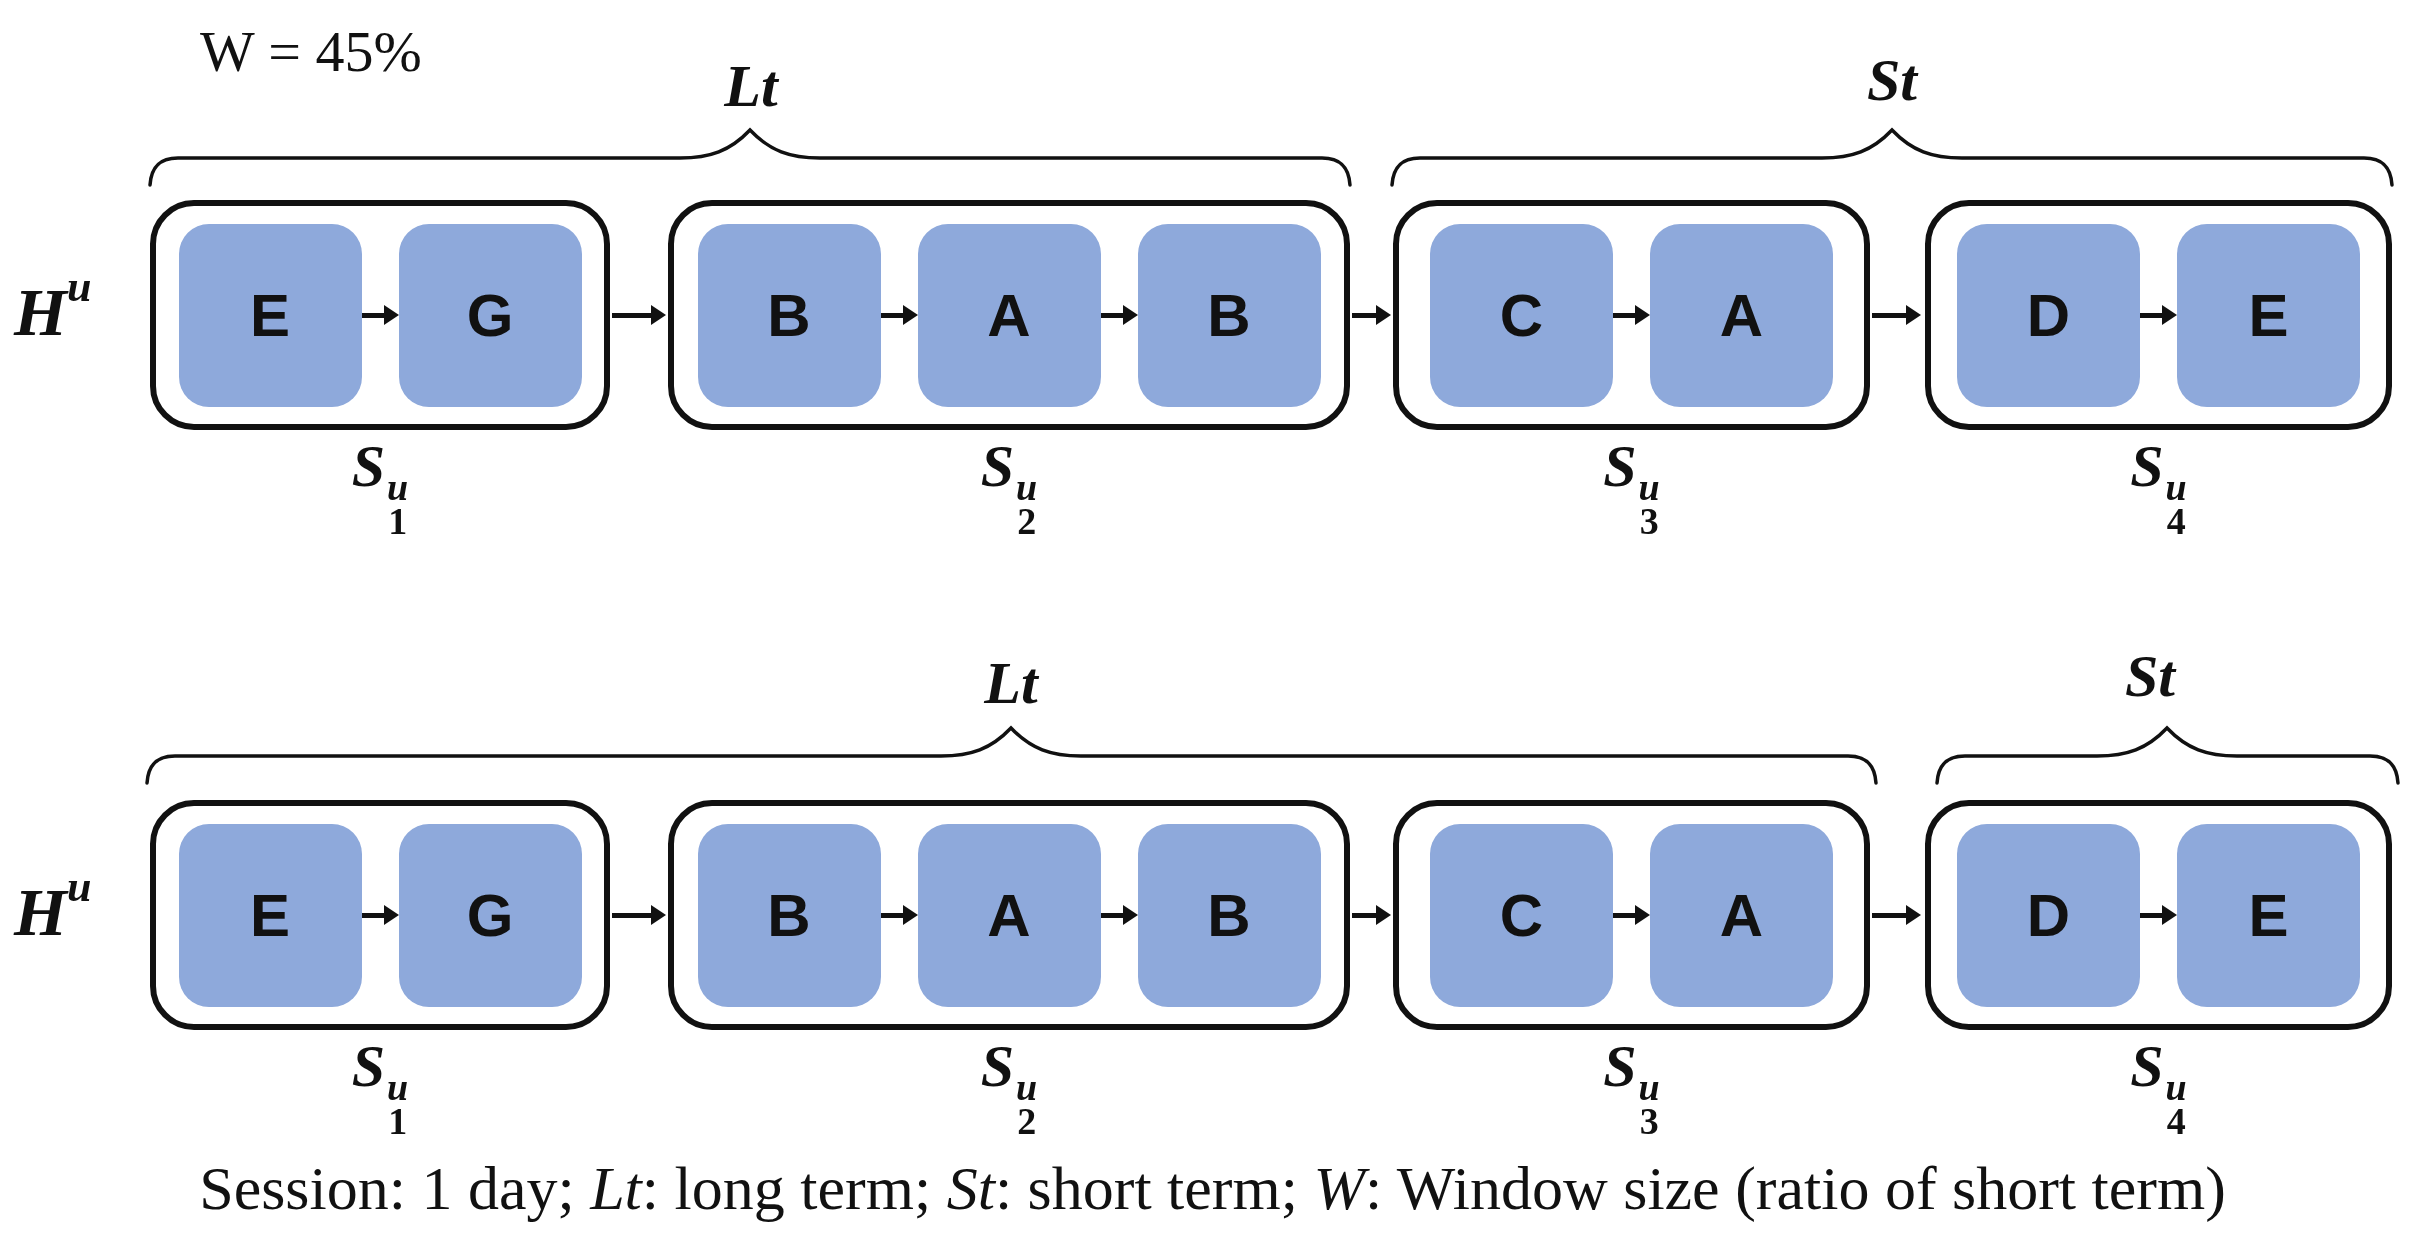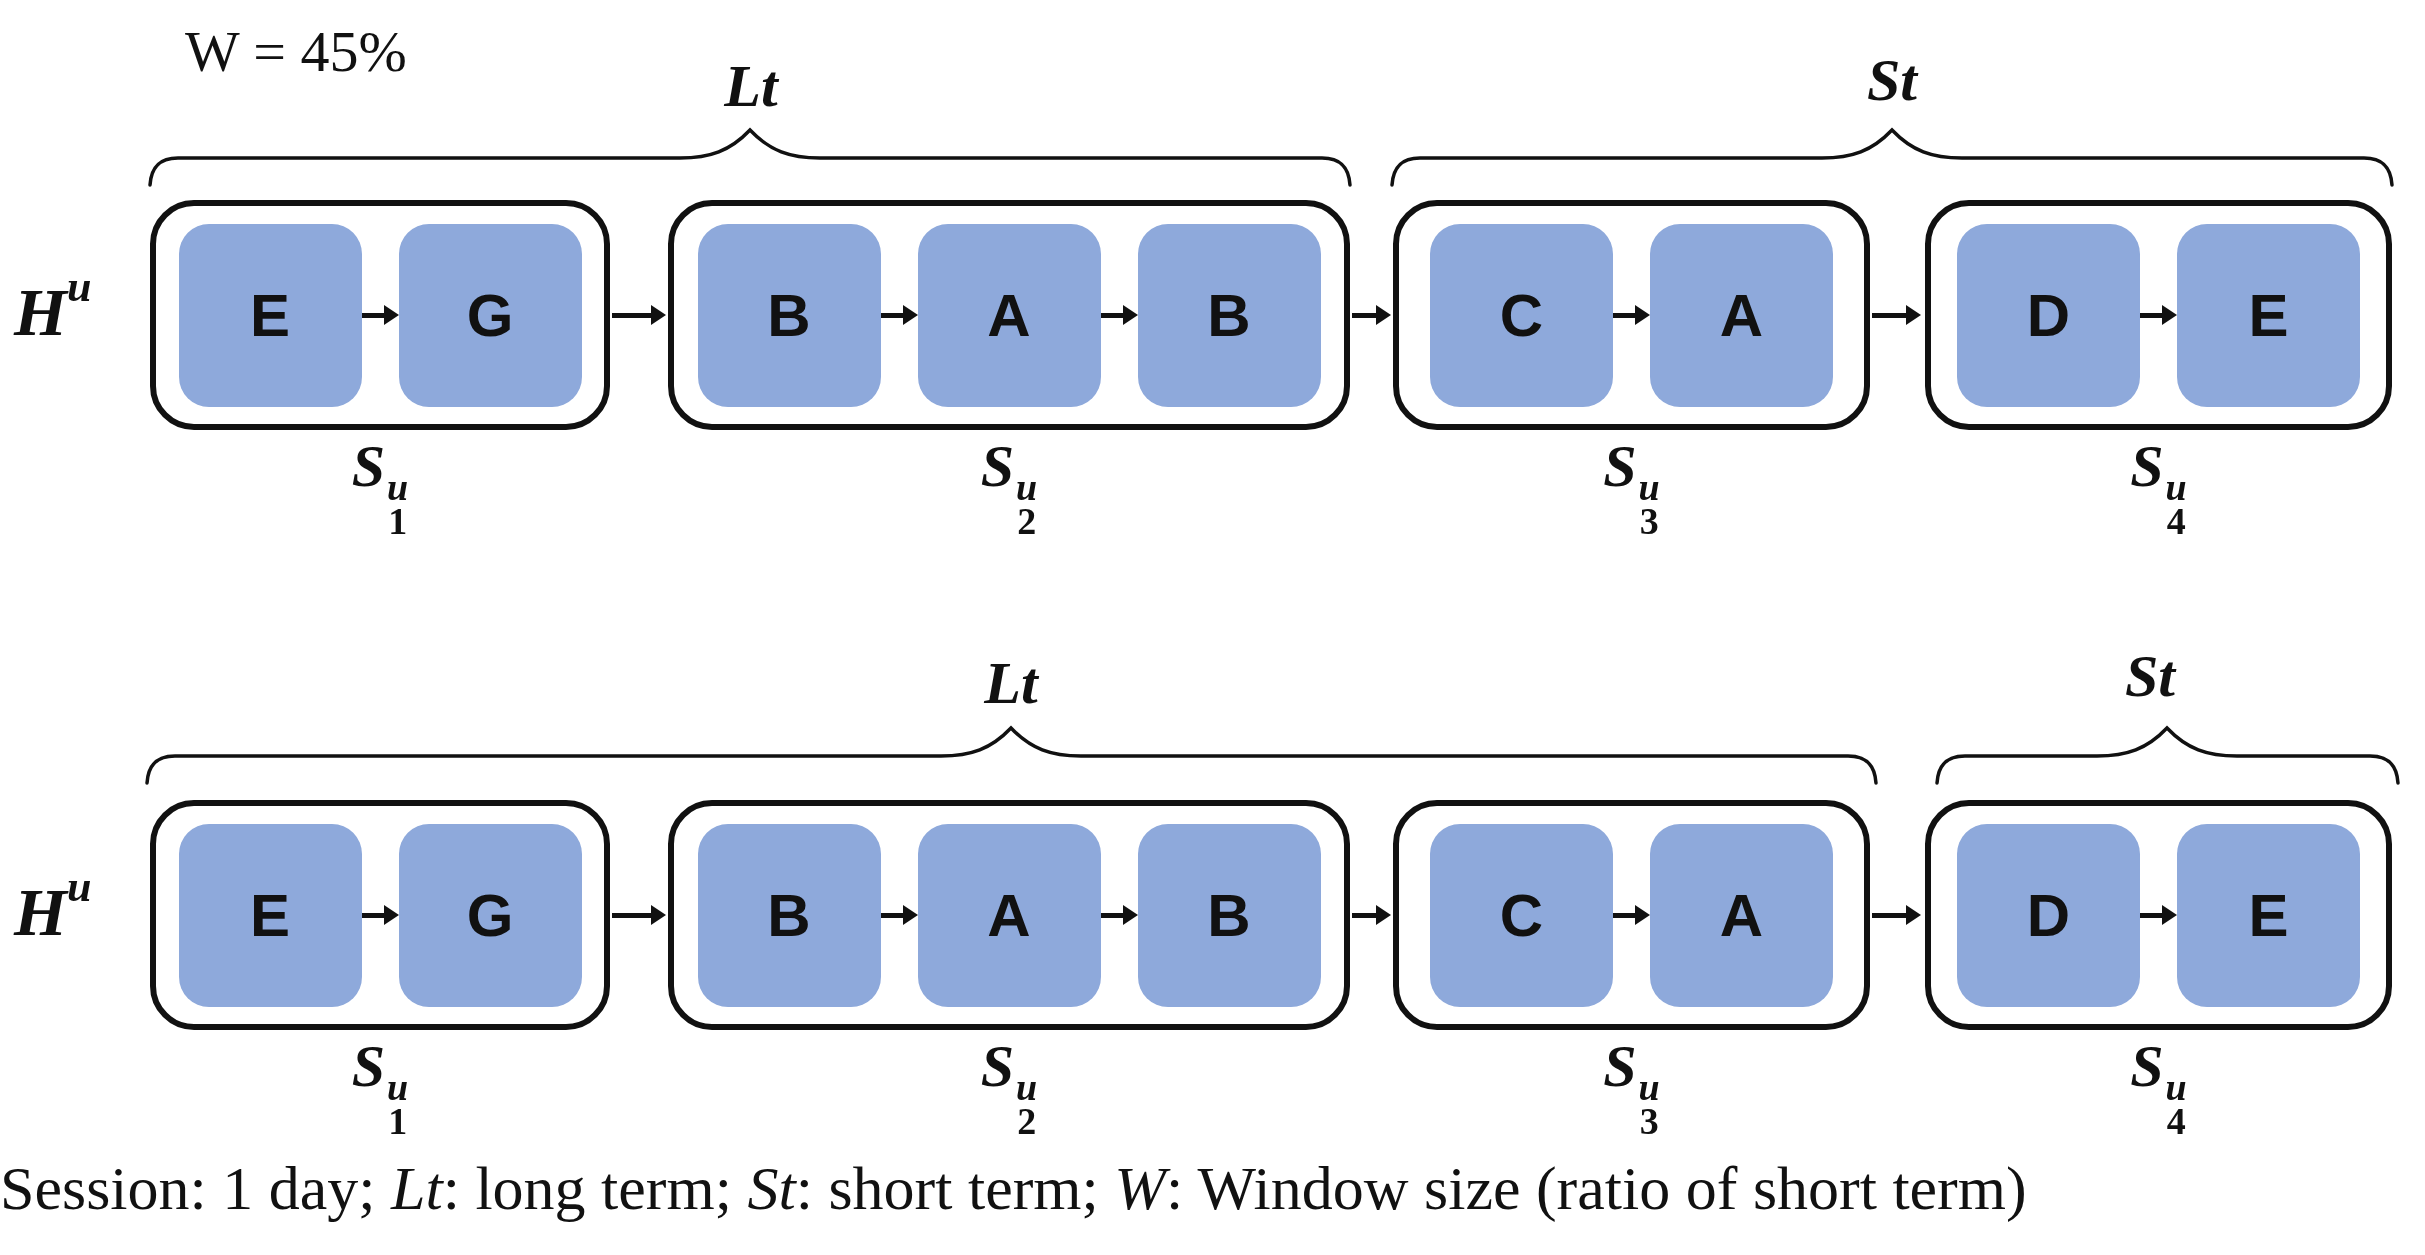--- a/index.html
+++ b/index.html
@@ -75,32 +75,33 @@
     vertical-align:-14px;
     margin-left:2px;
   }
   .slabel .stack sup,.slabel .stack sub{
     display:block;line-height:0.9;font-size:38px;
   }
   .slabel .stack sub{font-style:normal;}
   .caption{
     position:absolute;
     top:1148px;left:0;width:2425px;
+    text-align:center;
     font:400 62px "Liberation Serif",serif;
     white-space:nowrap;
     line-height:1.3;
   }
   .caption .it{font-style:italic;}
 </style>
 </head>
 <body>
 
 <div class="canvas">
 
-  <div class="wlabel" style="left:185px;top:18px">W = 45%</div>
+  <div class="wlabel" style="left:200px;top:18px">W = 45%</div>
 
   <div class="hlabel" style="left:14px;top:278px">
     <span>H</span><sup>u</sup>
   </div>
 
   <div class="blabel" style="left:691px;top:56px;width:120px">Lt</div>
   <svg class="brace" style="left:148px;top:125px" width="1204" height="62" viewBox="0 0 1204 62">
     <path d="M 2 60 C 3 44 10 33 30 33 L 532 33 C 562 33 582 26 602 5 C 622 26 642 33 672 33 L 1174 33 C 1194 33 1201 44 1202 60"></path>
   </svg>
 

